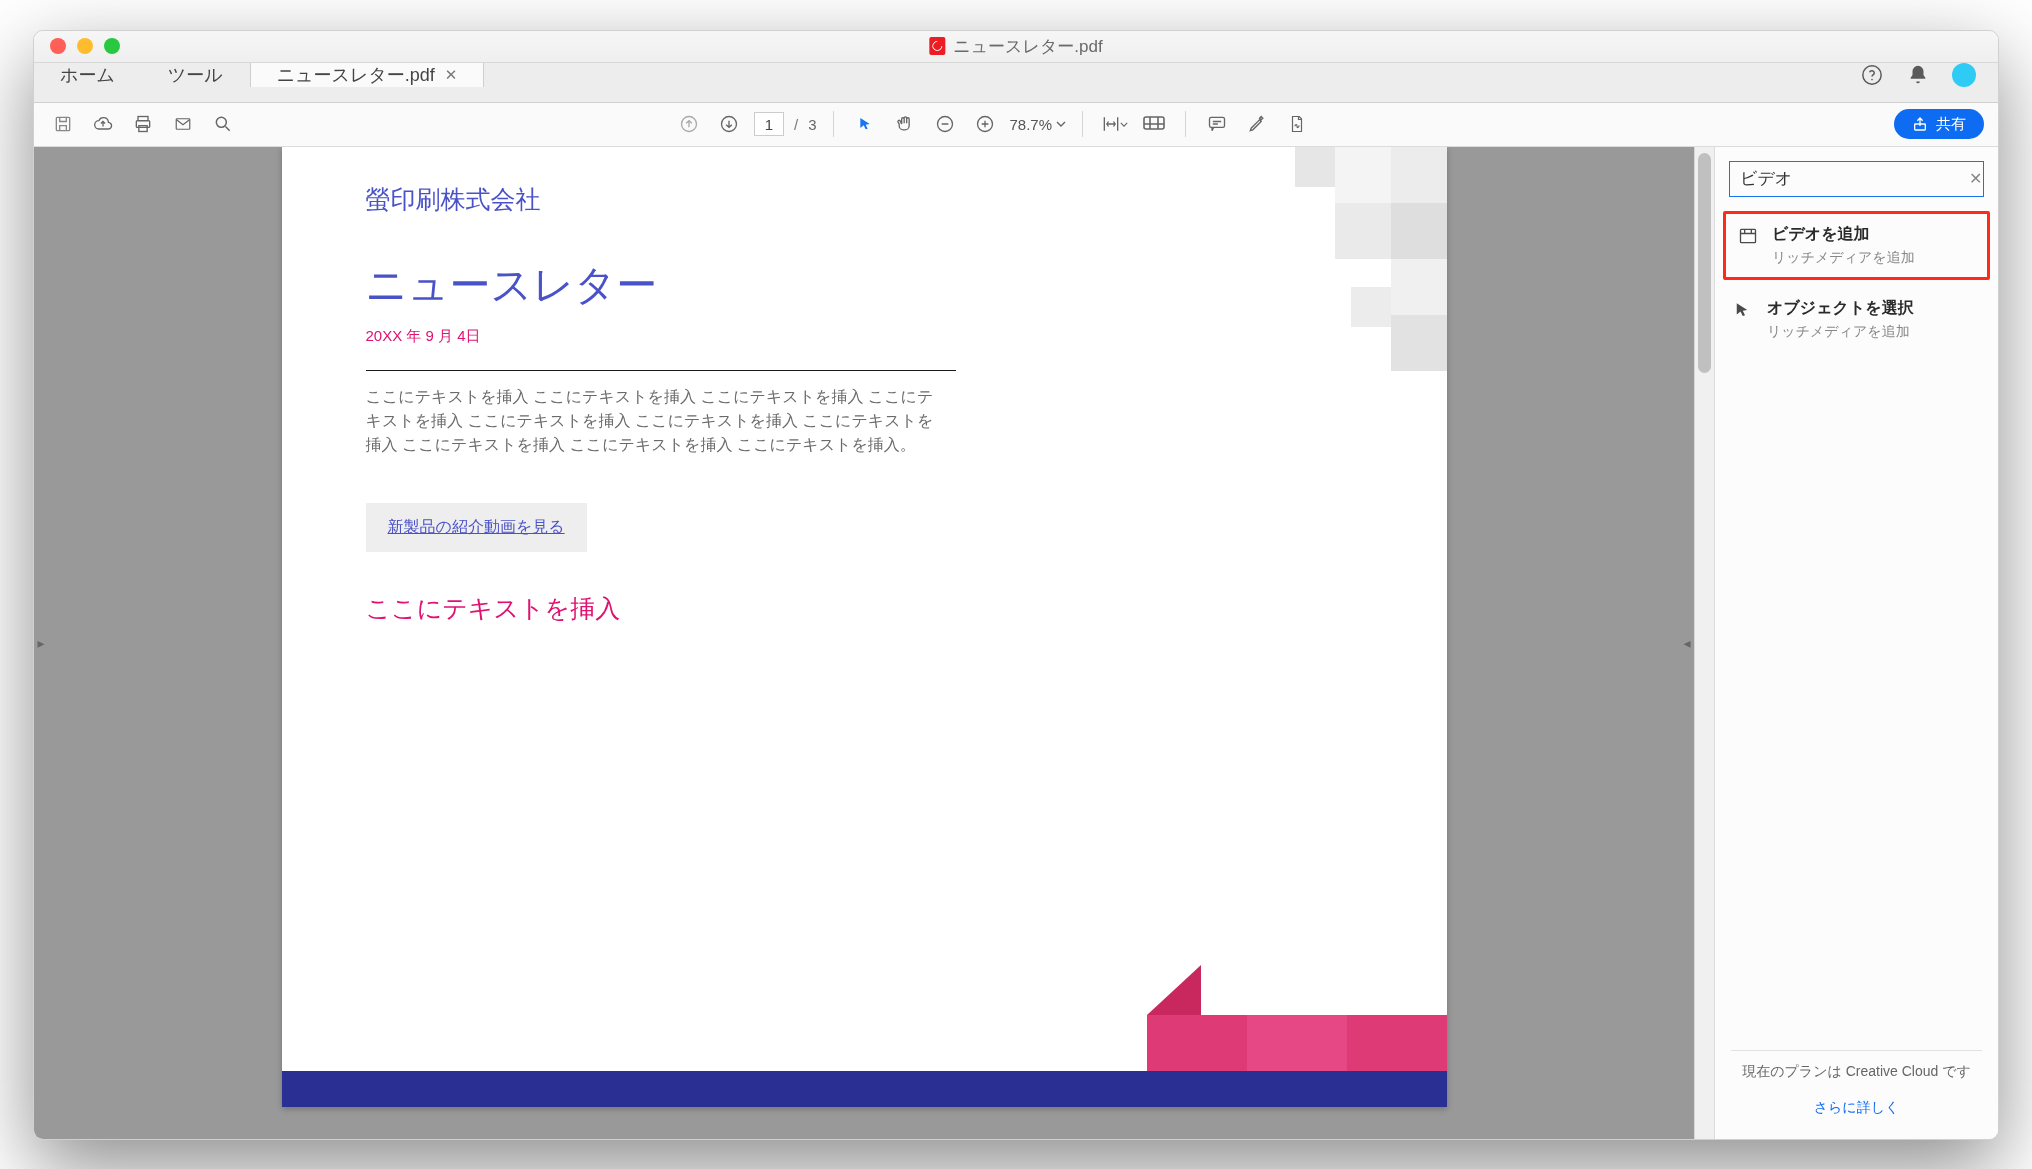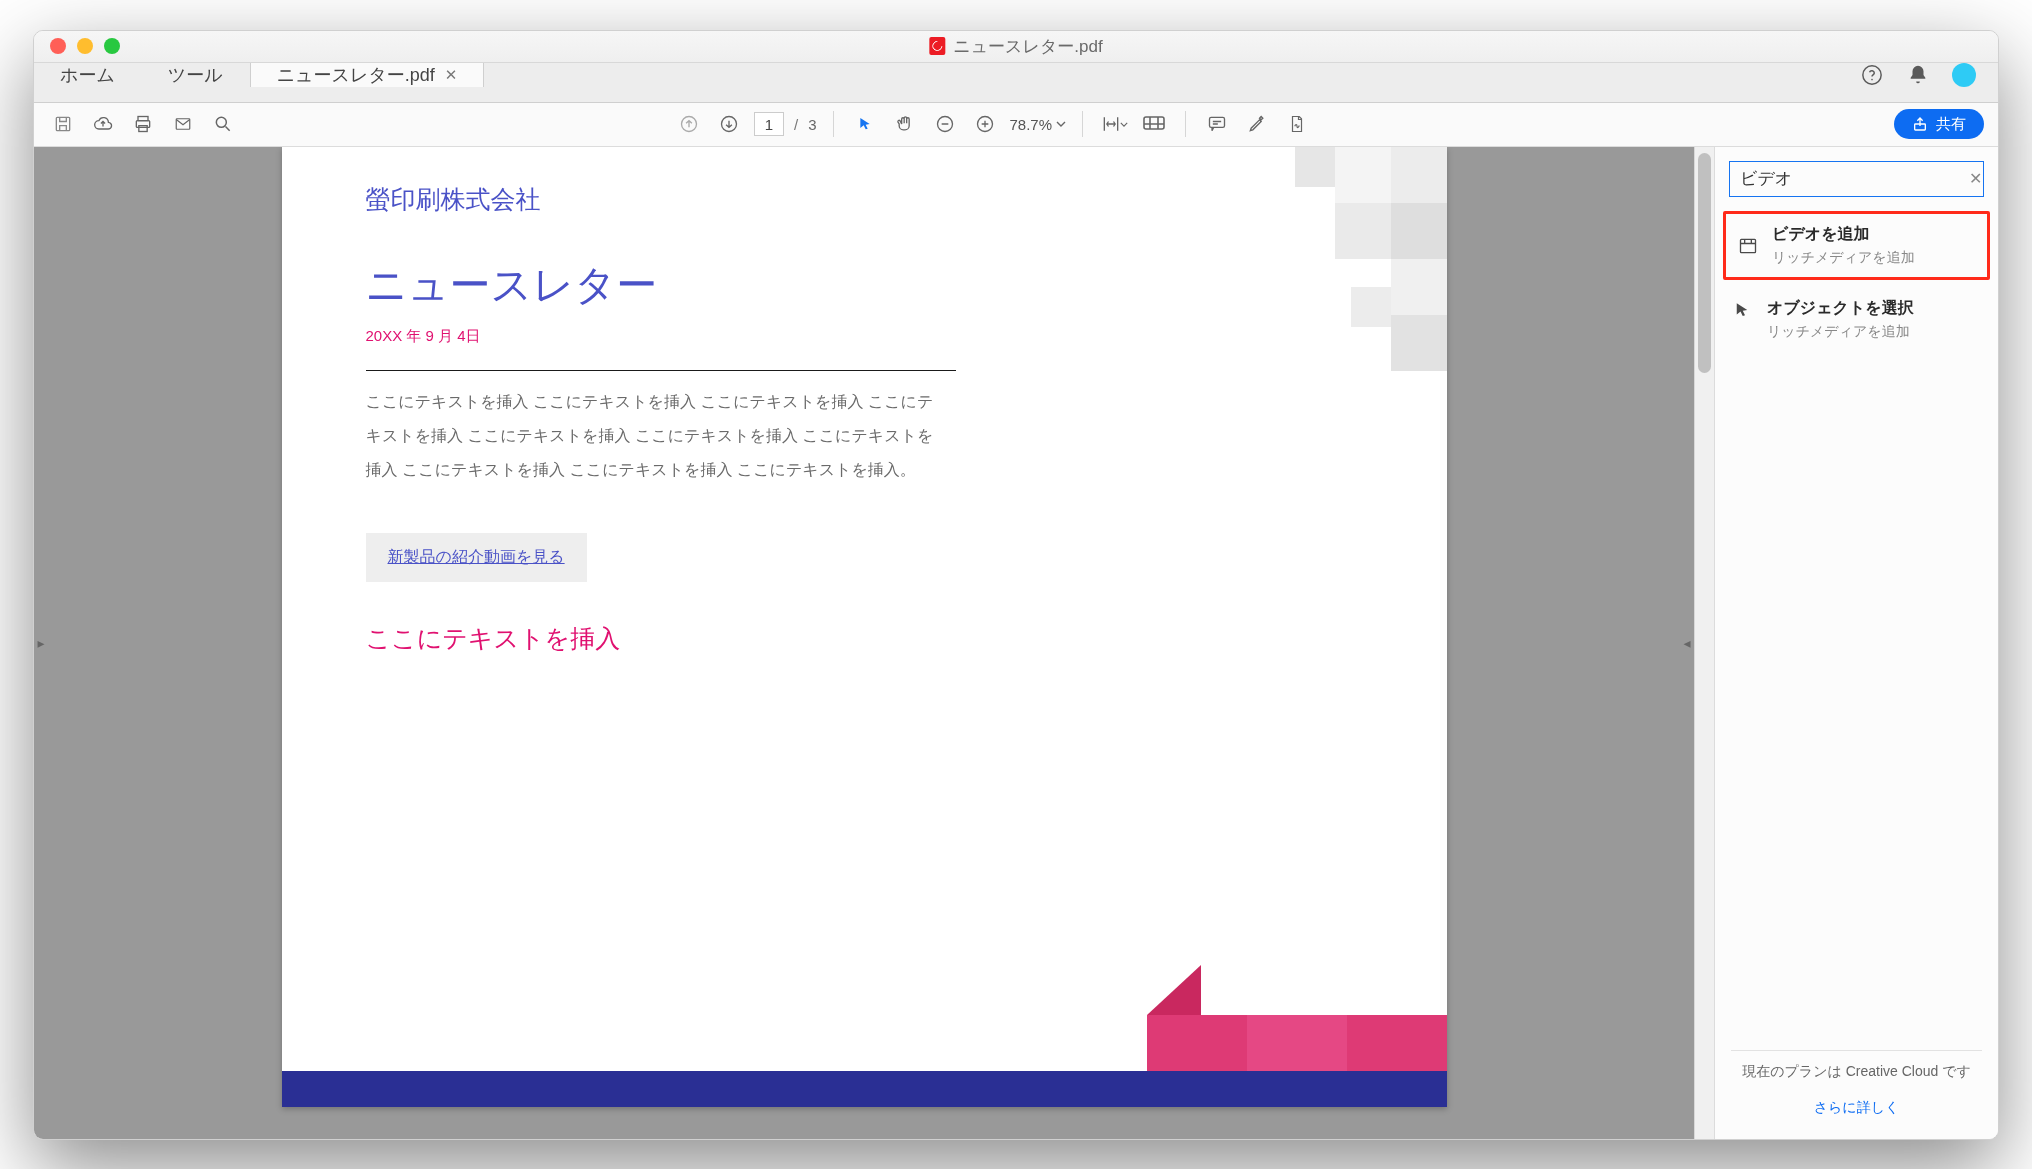--- a/index.html
+++ b/index.html
@@ -36,21 +36,21 @@
   .handle { position:absolute; top:50%; transform:translateY(-50%); width:10px; height:60px; display:flex; align-items:center; justify-content:center; color:#666; font-size:14px; }
   .handle.left{left:2px;} .handle.right{right:2px;}
   .page { width:1165px; height:960px; background:#ffffff; margin-top:0; box-shadow:0 2px 6px rgba(0,0,0,.25); position:relative; padding:32px 84px 0 84px; overflow:hidden; }
   .deco-top { position:absolute; right:0; top:0; width:180px; height:320px; }
   .sq { position:absolute; background:#000; }
   .company { color:#4a52c7; font-size:25px; font-weight:500; margin-top:4px; }
   .nl { color:#4a52c7; font-size:41px; font-weight:500; margin-top:42px;font-family:Liberation Mono, monospace; }
   .date { color:#e01170; font-size:15px; margin-top:14px; }
   .hr { border-top:1px solid #1a1a1a; margin-top:24px; width:590px; }
   .h2 { color:#e01170; font-size:25px; font-weight:500; margin-top:300px; }
-  .body { color:#6a6a6a; font-size:16px; line-height:34px; margin-top:14px; width:580px; }
+  .body { color:#6a6a6a; font-size:16px; line-height:24px; margin-top:14px; width:580px; }
   .btn-link { display:inline-block; background:#eee; padding:14px 22px; margin-top:46px; }
   .btn-link a { color:#4a52c7; text-decoration:underline; font-size:16px; }
   .h2b { color:#e01170; font-size:25px; font-weight:500; margin-top:40px; }
   
   .deco-bot { position:absolute; bottom:0; left:0; right:0; height:90px; }
   .bluebar { position:absolute; bottom:0; left:0; right:0; height:36px; background:#2a2f94; }
   .pink1{position:absolute;right:0;bottom:36px;width:100px;height:56px;background:#de3a75;}
   .pink2{position:absolute;right:100px;bottom:36px;width:100px;height:56px;background:#e54884;}
   .pink3{position:absolute;right:200px;bottom:36px;width:100px;height:56px;background:#de3a75;}
   .tri{position:absolute;right:246px;bottom:92px;width:0;height:0;border-left:54px solid transparent;border-bottom:50px solid #c9285f;}
@@ -59,21 +59,21 @@
   .vthumb { position:absolute; left:3px; right:3px; top:6px; height:220px; background:#c0c0c0; border-radius:7px; }
   
   .side { width:284px; background:#fcfcfc; border-left:1px solid #dcdcdc; display:flex; flex-direction:column; }
   .searchbox { margin:14px 14px 10px 14px; height:36px; border:1px solid #1674f1; display:flex; align-items:center; padding:0 10px; gap:8px; }
   .searchbox input { flex:1; border:none; outline:none; font-size:17px; background:transparent; color:#333; }
   .searchbox .x { color:#888; font-size:16px; }
   .result { display:flex; align-items:flex-start; gap:14px; padding:12px 16px 12px 18px; cursor:default; }
   .result .icon { width:20px; height:20px; color:#4a4a4a; margin-top:2px; flex-shrink:0; }
   .result .txt .t { font-size:16px; color:#2a2a2a; font-weight:600; }
   .result .txt .s { font-size:14px; color:#888; margin-top:4px; }
-  .result.hi { border:3px solid #ff2a1a; border-radius:2px; margin:4px 8px 6px 8px; padding:10px 12px;align-items:center; }
+  .result.hi { border:3px solid #ff2a1a; border-radius:2px; margin:4px 8px 6px 8px; padding:10px 12px; }
   .side-spacer { flex:1; }
   .side-sep{border-top:1px solid #e2e2e2;margin:0 16px 12px 16px;}
   .plan { text-align:center; font-size:14px; color:#666; padding:0 12px 18px; }
   .more { text-align:center; font-size:14px; color:#0d6cf2; padding-bottom:22px; }
   svg { display:block; }
 </style>
 </head>
 <body>
 
 <div class="window-shadow">

